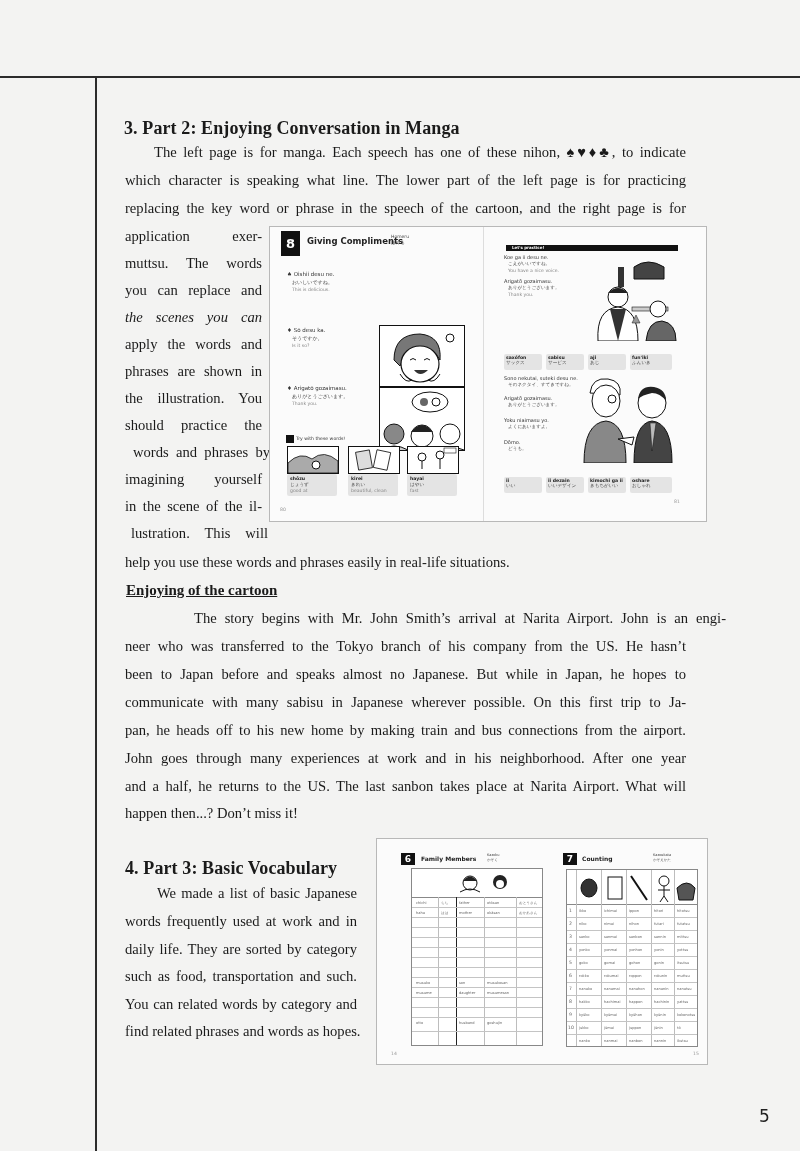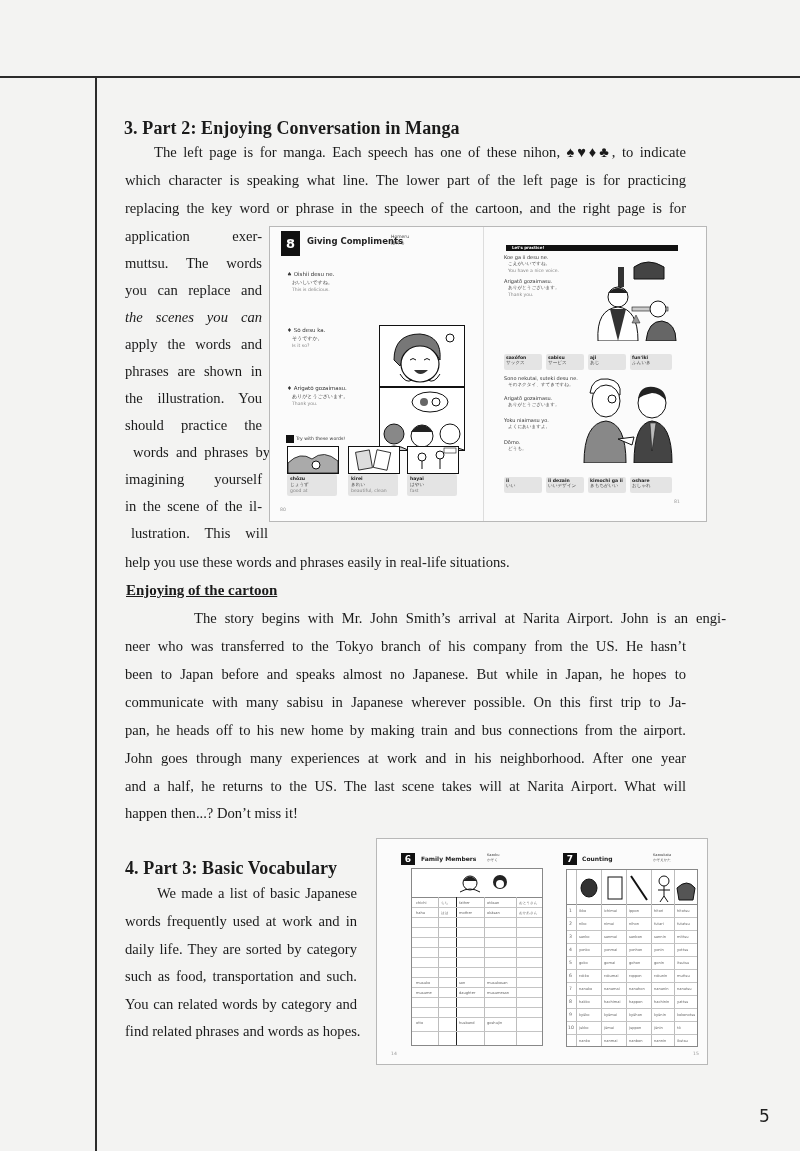--- a/index.html
+++ b/index.html
@@ -267,21 +267,21 @@
 <div class="line" style="left:125px; top:692px; width:561px;">
     <span class="just">communicate with many sabisu in Japanese wherever possible.  On this first trip to Ja-</span>
   </div>
 <div class="line" style="left:125px; top:720px; width:561px;">
     <span class="just">pan, he heads off to his new home by making train and bus connections from the airport.</span>
   </div>
 <div class="line" style="left:125px; top:748px; width:561px;">
     <span class="just">John goes through many experiences at work and in his neighborhood.  After one year</span>
   </div>
 <div class="line" style="left:125px; top:776px; width:561px;">
-    <span class="just">and a half, he returns to the US.  The last scene takes will at Narita Airport.  What will</span>
+    <span class="just">and a half, he returns to the US.  The last sanbon takes place at Narita Airport.  What will</span>
   </div>
 <div class="line" style="left:125px; top:803px;">happen then...?  Don’t miss it!</div>
 
 <div class="h" style="left:125px; top:858px;">4. Part 3: Basic Vocabulary</div>
 <div class="line" style="left:157px; top:883px; width:200px;">
     <span class="just">We made a list of basic Japanese</span>
   </div>
 <div class="line" style="left:125px; top:911px; width:232px;">
     <span class="just">words frequently used at work and in</span>
   </div>

